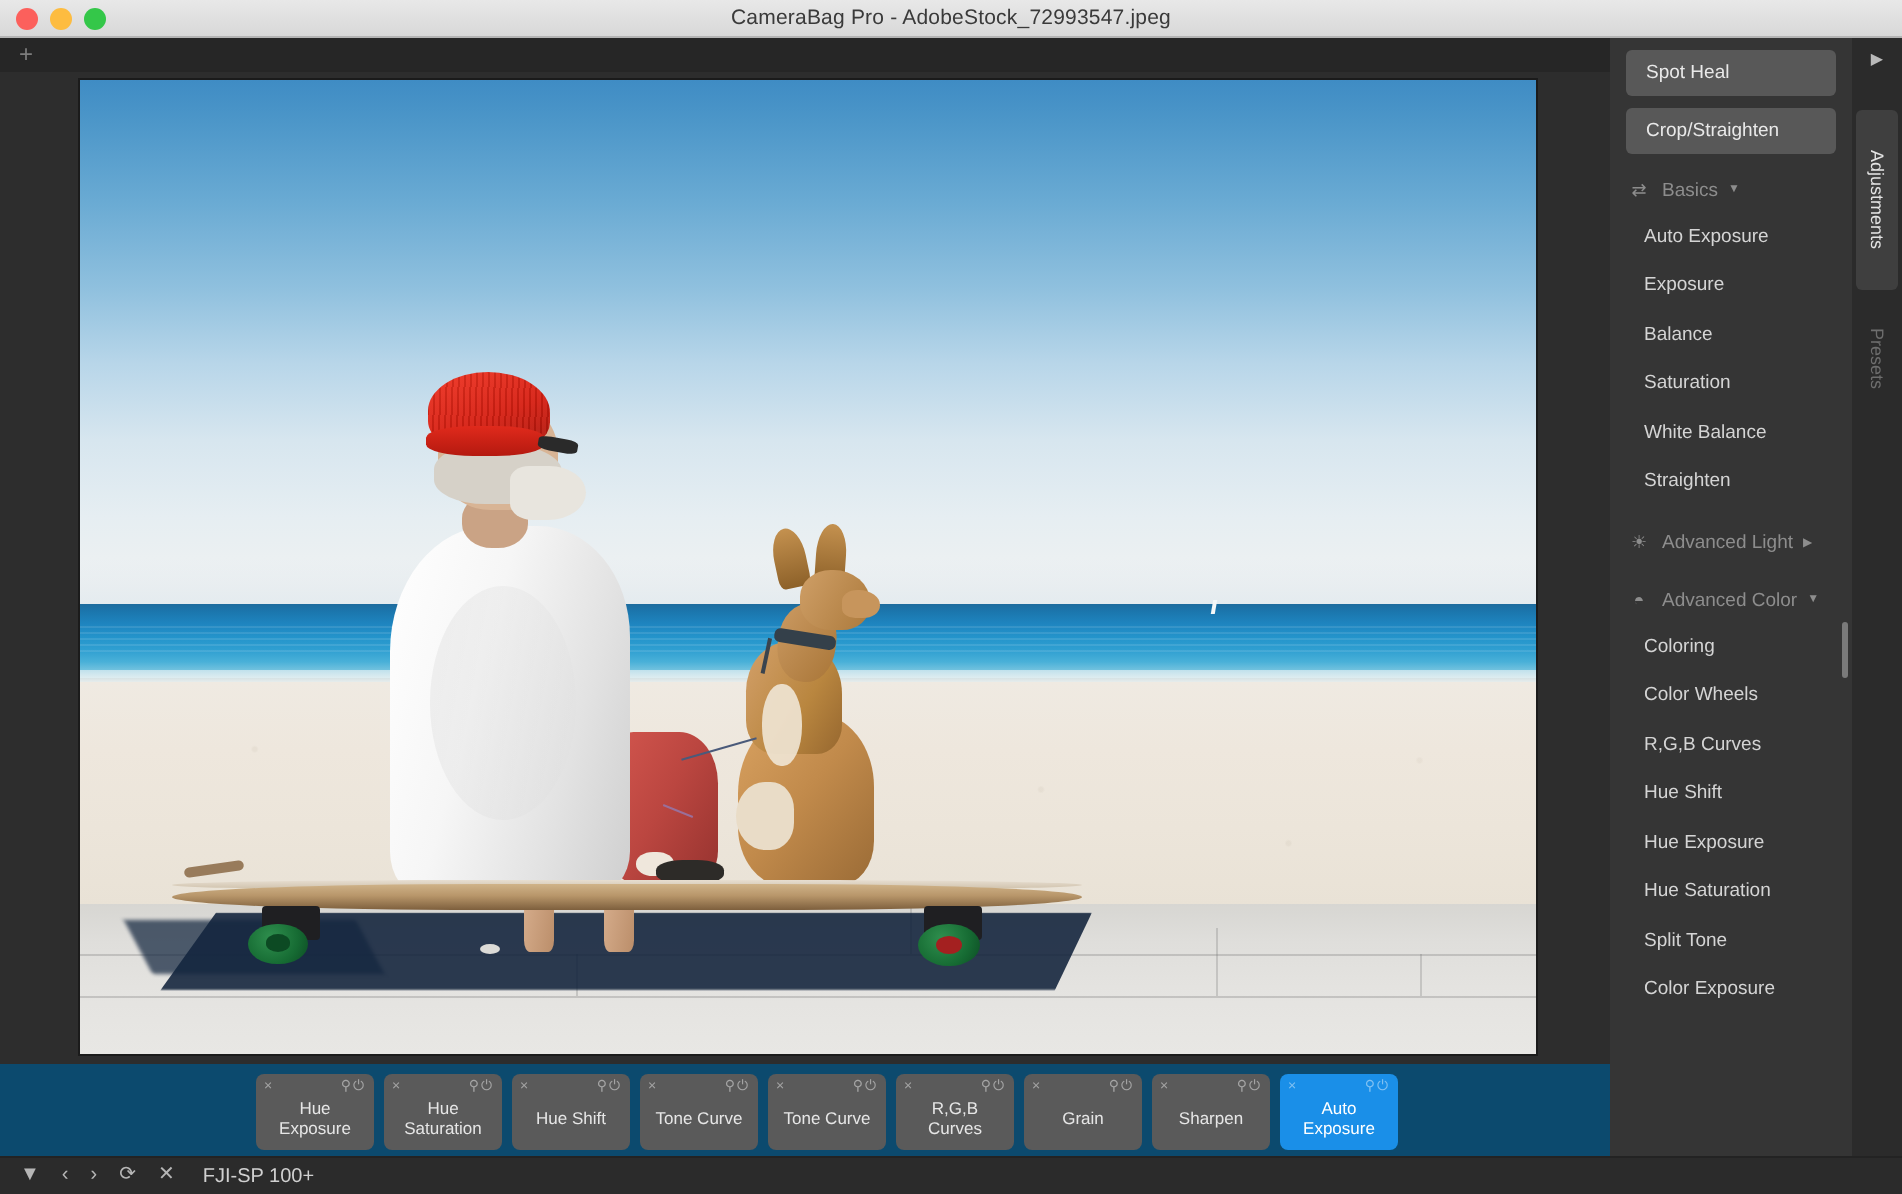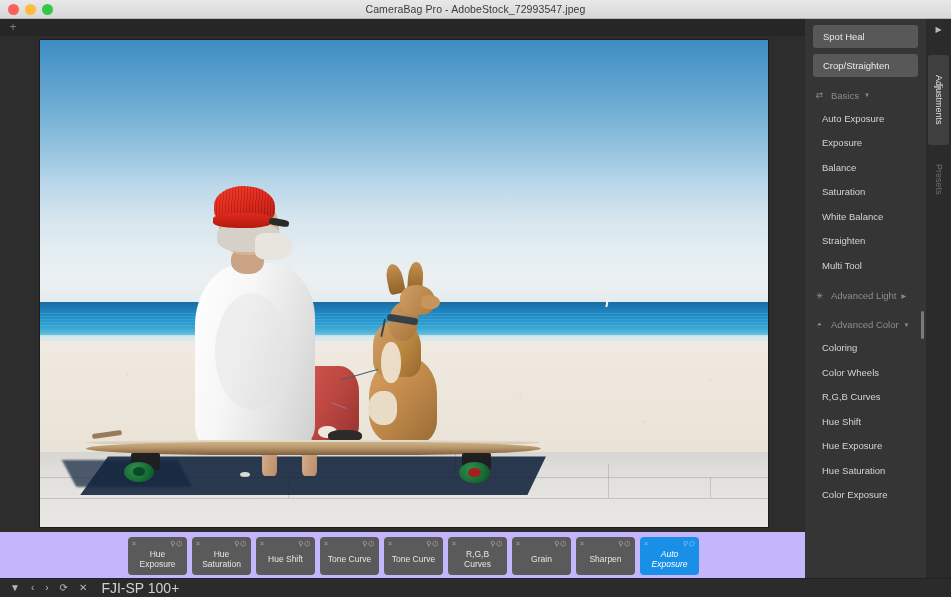--- a/index.html
+++ b/index.html
@@ -318,34 +318,34 @@
   .leash2 {
     position: absolute; left: 40.0%; top: 75.0%;
     width: 2.2%; height: 1px;
     background: #9a6f9a; transform: rotate(22deg);
   }
 
   
   .filterstrip {
     position: absolute; left: 0; top: 532px;
     width: 805px; height: 46px;
-    background: #c4b5fd;
+    background: #0c4a6e;
   }
   .tiles { display: flex; gap: 5px; padding: 5px 0 0 128px; }
   .tile {
     position: relative;
     width: 59px; height: 38px;
     background: #5a5a5a;
     border-radius: 4px;
     display: flex; align-items: center; justify-content: center;
     text-align: center;
     font-size: 8.5px; line-height: 10px;
     color: #e6e6e6;
   }
-  .tile.active { background: #1a8fe8; color: #ffffff; font-style: italic; }
+  .tile.active { background: #1a8fe8; color: #ffffff; }
   .tile .lbl { padding: 0 3px; margin-top: 5px; }
   .tile .ico-x {
     position: absolute; left: 4px; top: 3px;
     font-size: 7px; color: rgba(255,255,255,0.45); line-height: 7px;
   }
   .tile .ico-r {
     position: absolute; right: 4px; top: 3px;
     font-size: 7px; color: rgba(255,255,255,0.45); line-height: 7px;
     letter-spacing: 1px;
   }
@@ -357,21 +357,21 @@
     background: #2b2b2b;
     display: flex; align-items: center;
     border-top: 1px solid #232323;
   }
   .sb-icon {
     color: #b6b6b6; font-size: 10px; margin-left: 11px;
     line-height: 12px; user-select: none;
   }
   .sb-icon:first-child { margin-left: 10px; }
   .sb-text {
-    color: #d0d0d0; font-size: 14px; margin-left: 14px;
+    color: #d0d0d0; font-size: 10px; margin-left: 14px;
   }
 
   
   .rightpanel {
     position: absolute; left: 805px; top: 19px;
     width: 121px; height: 559px;
     background: #353535;
     overflow: hidden;
   }
   .tool-btn {
@@ -582,39 +582,39 @@
       <span class="sico">⇄</span>
       <span>Basics</span>
       <span class="caret">▼</span>
     </div>
     <div class="item">Auto Exposure</div>
     <div class="item">Exposure</div>
     <div class="item">Balance</div>
     <div class="item">Saturation</div>
     <div class="item">White Balance</div>
     <div class="item">Straighten</div>
-    <div class="item">Multi Tool</div>
 
     <div class="section">
       <span class="sico">☀</span>
       <span>Advanced Light</span>
       <span class="caret">▶</span>
     </div>
 
     <div class="section">
       <span class="sico">◓</span>
       <span>Advanced Color</span>
       <span class="caret">▼</span>
     </div>
     <div class="item">Coloring</div>
     <div class="item">Color Wheels</div>
     <div class="item">R,G,B Curves</div>
     <div class="item">Hue Shift</div>
     <div class="item">Hue Exposure</div>
     <div class="item">Hue Saturation</div>
+    <div class="item">Split Tone</div>
     <div class="item">Color Exposure</div>
 
     <div class="scroll-thumb"></div>
   </div>
 
   <div class="vtabs">
     <div class="vt-arrow">▶</div>
     <div class="vtab active">Adjustments</div>
     <div class="vtab inactive">Presets</div>
   </div>

